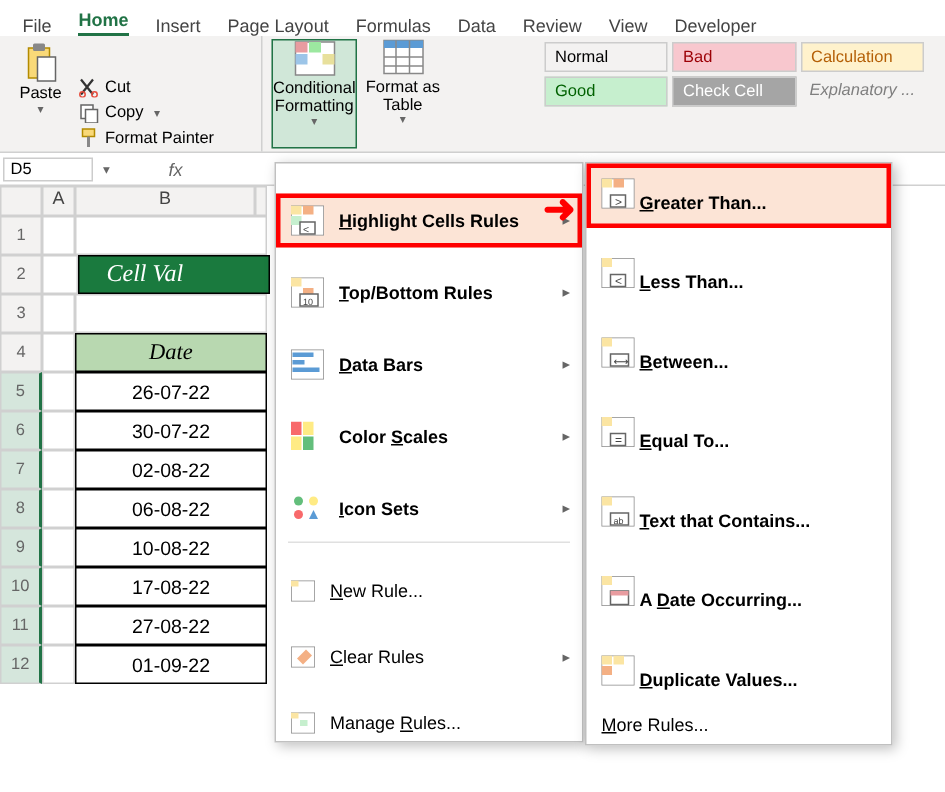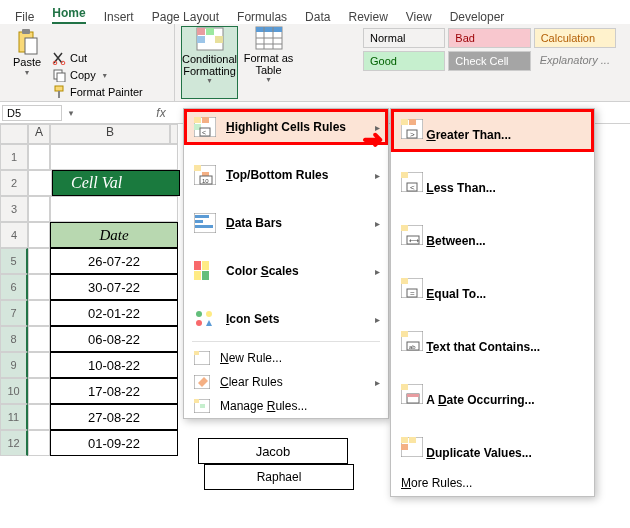--- a/index.html
+++ b/index.html
@@ -26,21 +26,21 @@
     .big-btn.pressed { background: #d0e7d8; border: 1px solid #217346; }
     .big-icon { width: 28px; height: 24px; margin-bottom: 2px; }
     
     .cellstyles { width: 320px; padding: 4px; align-items: flex-end; }
     .cs-grid { display: grid; grid-template-columns: 1fr 1fr 1fr; gap: 3px; font-size: 11px; }
     .cs-itm { border: 1px solid #ccc; padding: 3px 6px; cursor: pointer; white-space: nowrap; overflow: hidden; }
     
     
     .fxrow { display: flex; height: 22px; border-bottom: 1px solid #d0d0d0; align-items: center; font-size: 12px; }
     .namebox { width: 60px; border: 1px solid #ccc; margin: 1px 2px; padding: 1px 4px; font-size: 11px; }
-    .fxbtn { width: 18px; text-align: center; color: #666; font-style: italic; margin-left: 44px; }
+    .fxbtn { width: 18px; text-align: center; color: #666; font-style: italic; }
     .fxdd { width: 14px; text-align: center; color: #666; font-size: 9px; }
     
     
     .gridwrap { position: relative; }
     .colhdrs { display: flex; height: 20px; font-size: 12px; }
     .ch { border: 1px solid #d0d0d0; background: #f3f2f1; text-align: center; color: #444; }
     .corner { width: 28px; }
     .c-A { width: 22px; } .c-B { width: 120px; } .c-cut { width: 8px; }
     
     .rows { }
@@ -50,21 +50,21 @@
     .cell { border: 1px solid #d0d0d0; display: flex; align-items: center; font-size: 14px; padding: 0 4px; }
     
     
     .title-row .cell { background: #1a7a3e; color: #fff; font-style: italic; font-size: 16px; font-family: 'Segoe Script', cursive; padding-left: 18px; }
     .hdr-row .cell { background: #b8d8b0; font-family: 'Segoe Script', cursive; font-style: italic; font-size: 15px; justify-content: center; }
     .data-row .cell { border: 1px solid #000; background: #fff; justify-content: center; font-family: 'Arial'; font-size: 13px; }
     .row1s .cell, .row3s .cell { background: #fff; border: 1px solid #d0d0d0; }
     
     
     .cf-menu { position: absolute; top: 108px; left: 183px; width: 206px; background: #fff; border: 1px solid #c0c0c0; box-shadow: 2px 2px 8px rgba(0,0,0,.25); z-index: 10; font-size: 12px; }
-    .cf-menu .mi { display: flex; align-items: center; padding: 8px 10px; gap: 10px; cursor: pointer; position: relative; }
+    .cf-menu .mi { display: flex; align-items: center; padding: 8px 10px; gap: 10px; cursor: pointer; position: relative; margin-top: 20px; }
     .cf-menu .mi.hl { background: #fce4d6; outline: 3px solid #ff0000; outline-offset: -3px; }
     .cf-menu .mi .arr { position: absolute; right: 8px; color: #666; font-size: 10px; }
     .cf-menu .sep { height: 1px; background: #e0e0e0; margin: 4px 8px; }
     .mi .lbl u { text-decoration: underline; }
     .mi b { font-weight: 600; }
     .mi-icon { width: 22px; height: 20px; flex-shrink: 0; }
     
     .sub-menu { position: absolute; top: 108px; left: 390px; width: 205px; background: #fff; border: 1px solid #c0c0c0; box-shadow: 2px 2px 8px rgba(0,0,0,.25); z-index: 11; font-size: 12px; }
     .sub-menu .mi { padding: 10px 10px; }
     .sub-menu .mi.hl { background: #fce4d6; outline: 3px solid #ff0000; outline-offset: -3px; }
@@ -205,21 +205,21 @@
         <div class="cell" style="width:128px">26-07-22</div>
       </div>
     <div class="row data-row">
         <div class="rh sel">6</div>
         <div class="cell c-A" style="width:22px;border:1px solid #d0d0d0"></div>
         <div class="cell" style="width:128px">30-07-22</div>
       </div>
     <div class="row data-row">
         <div class="rh sel">7</div>
         <div class="cell c-A" style="width:22px;border:1px solid #d0d0d0"></div>
-        <div class="cell" style="width:128px">02-01-22</div>
+        <div class="cell" style="width:128px">02-08-22</div>
       </div>
     <div class="row data-row">
         <div class="rh sel">8</div>
         <div class="cell c-A" style="width:22px;border:1px solid #d0d0d0"></div>
         <div class="cell" style="width:128px">06-08-22</div>
       </div>
     <div class="row data-row">
         <div class="rh sel">9</div>
         <div class="cell c-A" style="width:22px;border:1px solid #d0d0d0"></div>
         <div class="cell" style="width:128px">10-08-22</div>

